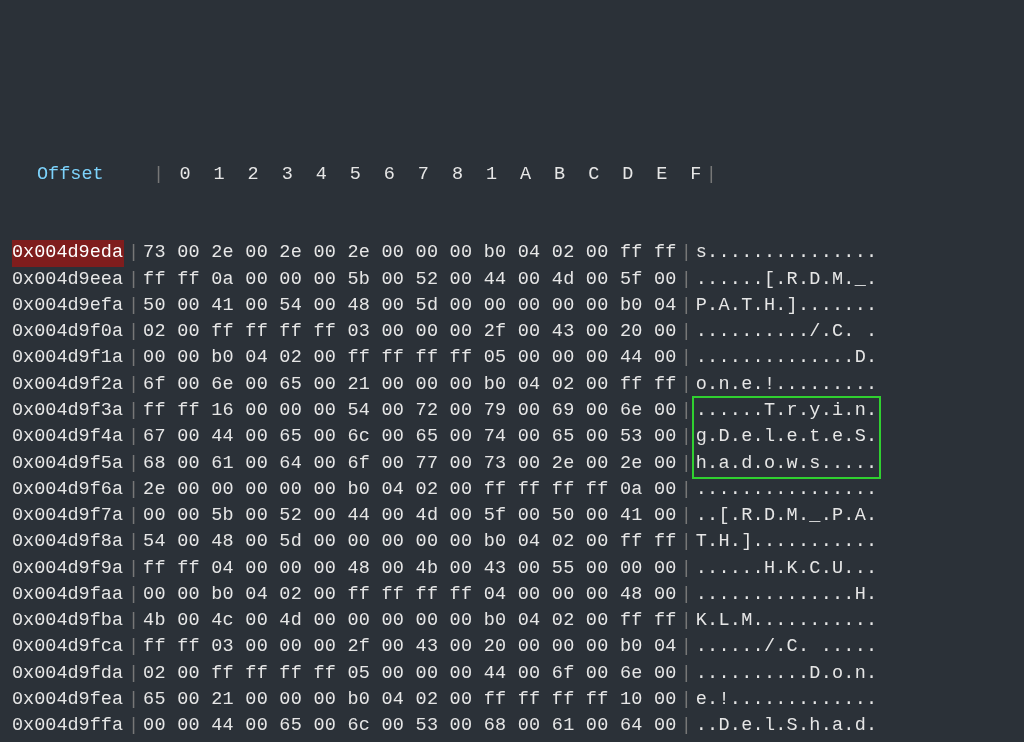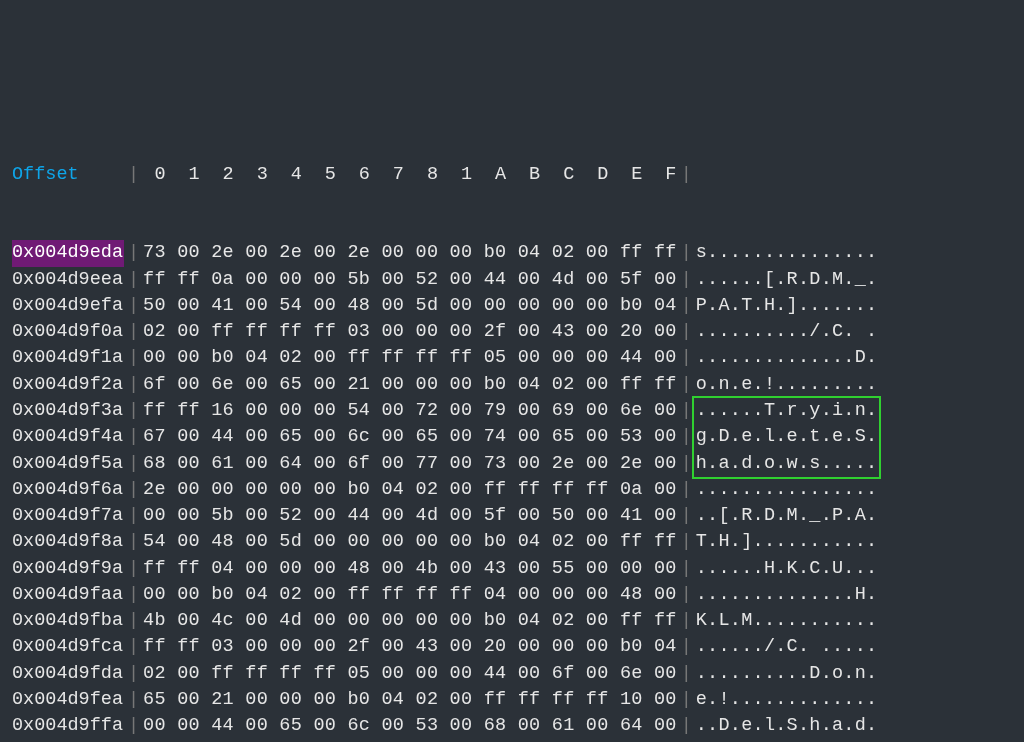--- a/index.html
+++ b/index.html
@@ -19,35 +19,35 @@
   }
   .row {
     display: flex;
     align-items: baseline;
   }
   .offset {
     width: 112px;
     flex-shrink: 0;
   }
   .offset.sel {
-    background: #701a75;
+    background: #7f1d1d;
     color: #ffffff;
   }
   .sep {
     color: #777;
     padding: 0 4px;
   }
   .bytes {
     letter-spacing: 0.25px;
   }
   .ascii {
     position: relative;
     letter-spacing: 0.25px;
   }
-  .hdr .offset { color: #0ea5e9; }
+  .hdr .offset { color: #7dd3fc; margin-left: 25px; }
   .hdr .bytes, .hdr .ascii { color: #e6e6e6; }
   .hl1, .hl2 {
     position: absolute;
     border: 2px solid #30d030;
     pointer-events: none;
   }
 </style>
 </head>
 <body>
 

